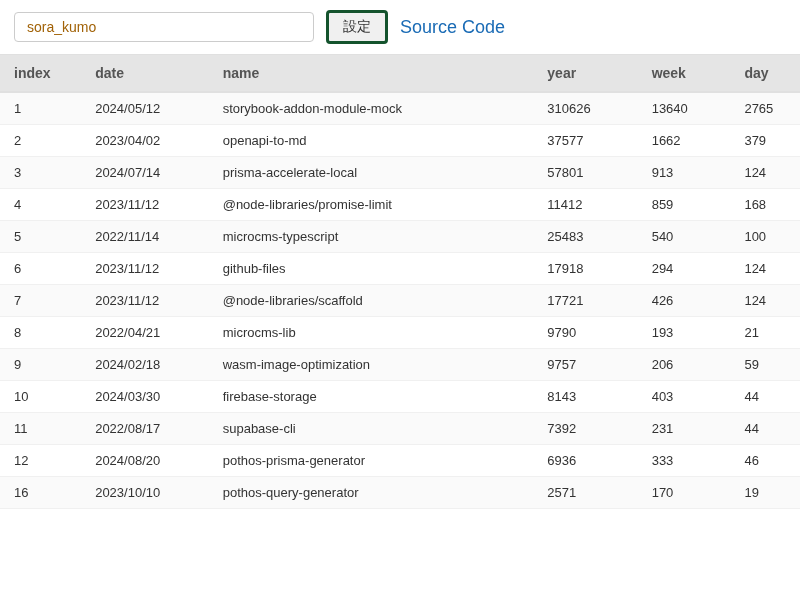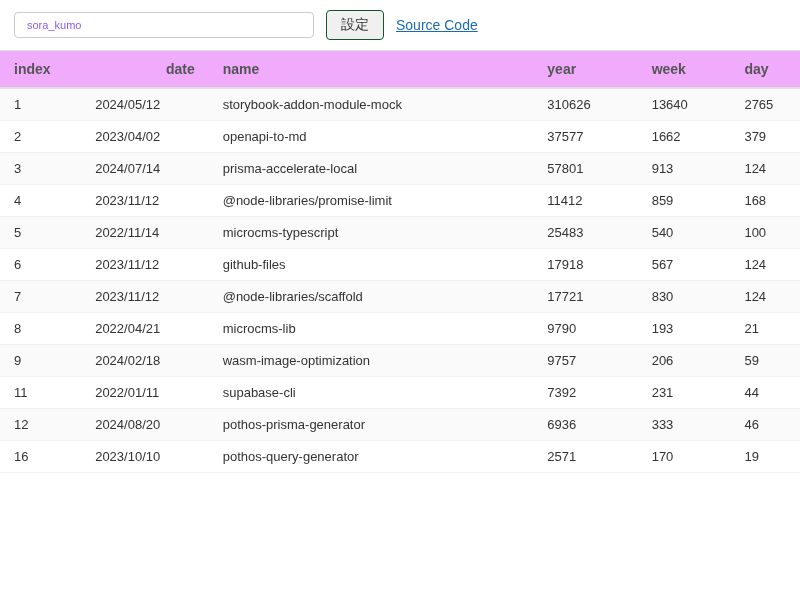--- a/index.html
+++ b/index.html
@@ -19,48 +19,47 @@
       display: flex;
       align-items: center;
       padding: 10px 14px;
       border-bottom: 1px solid #e0e0e0;
       gap: 12px;
     }
     .search-input {
       border: 1px solid #ccc;
       border-radius: 4px;
       padding: 6px 12px;
-      font-size: 11px;
+      font-size: 14px;
       width: 300px;
       outline: none;
-      color: #8b5cf6;
+      color: #a16207;
     }
     .settings-btn {
       background: #f0f0f0;
-      border: 1px solid #14532d;
+      border: 3px solid #14532d;
       border-radius: 4px;
       padding: 5px 14px;
       font-size: 14px;
       cursor: pointer;
       color: #333;
     }
     .source-code-link {
       color: #1a6bb5;
-      text-decoration: underline;
-      font-size: 14px;
+      font-size: 18px;
       cursor: pointer;
       background: none;
       border: none;
     }
     table {
       width: 100%;
       border-collapse: collapse;
     }
     thead tr {
-      background: #f0abfc;
+      background: #e5e5e5;
       border-bottom: 2px solid #e0e0e0;
     }
     thead th {
       text-align: left;
       padding: 10px 14px;
       font-weight: 600;
       color: #555;
       font-size: 14px;
     }
     tbody tr {
@@ -71,21 +70,21 @@
     }
     tbody tr:nth-child(even) {
       background: #fff;
     }
     tbody td {
       padding: 8px 14px;
       font-size: 13px;
       color: #333;
     }
     .col-index { width: 70px; }
-    .col-date { width: 110px; text-align: right; }
+    .col-date { width: 110px; }
     .col-name { width: 280px; }
     .col-year { width: 90px; }
     .col-week { width: 80px; }
     .col-day { width: 60px; }
   </style>
 </head>
 <body>
 
 <div class="header">
   <input class="search-input" type="text" value="sora_kumo" style="">
@@ -143,50 +142,58 @@
         <td>microcms-typescript</td>
         <td>25483</td>
         <td>540</td>
         <td>100</td>
       </tr>
       <tr>
         <td>6</td>
         <td>2023/11/12</td>
         <td>github-files</td>
         <td>17918</td>
-        <td>567</td>
+        <td>294</td>
         <td>124</td>
       </tr>
       <tr>
         <td>7</td>
         <td>2023/11/12</td>
         <td>@node-libraries/scaffold</td>
         <td>17721</td>
-        <td>830</td>
+        <td>426</td>
         <td>124</td>
       </tr>
       <tr>
         <td>8</td>
         <td>2022/04/21</td>
         <td>microcms-lib</td>
         <td>9790</td>
         <td>193</td>
         <td>21</td>
       </tr>
       <tr>
         <td>9</td>
         <td>2024/02/18</td>
         <td>wasm-image-optimization</td>
         <td>9757</td>
         <td>206</td>
         <td>59</td>
       </tr>
       <tr>
+        <td>10</td>
+        <td>2024/03/30</td>
+        <td>firebase-storage</td>
+        <td>8143</td>
+        <td>403</td>
+        <td>44</td>
+      </tr>
+      <tr>
         <td>11</td>
-        <td>2022/01/11</td>
+        <td>2022/08/17</td>
         <td>supabase-cli</td>
         <td>7392</td>
         <td>231</td>
         <td>44</td>
       </tr>
       <tr>
         <td>12</td>
         <td>2024/08/20</td>
         <td>pothos-prisma-generator</td>
         <td>6936</td>

